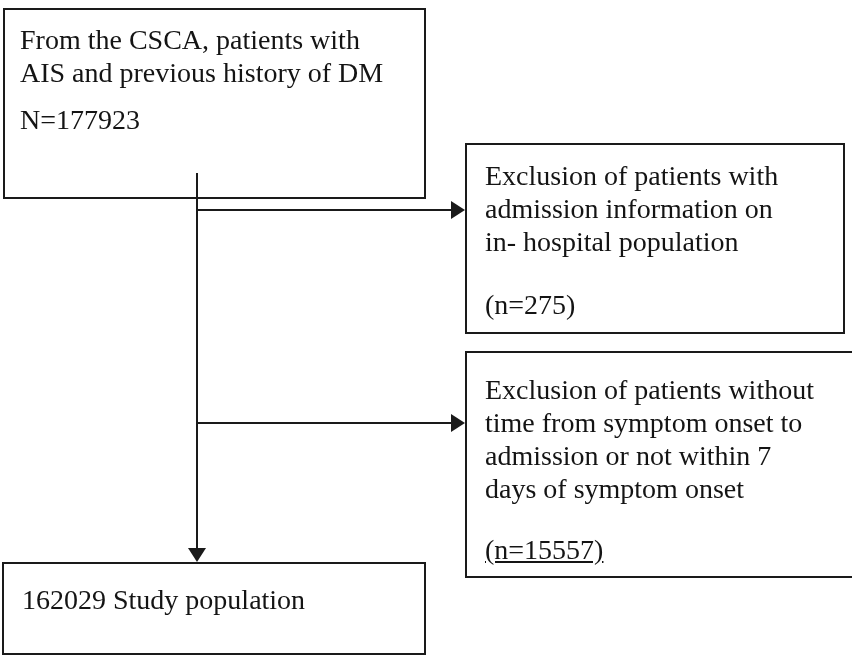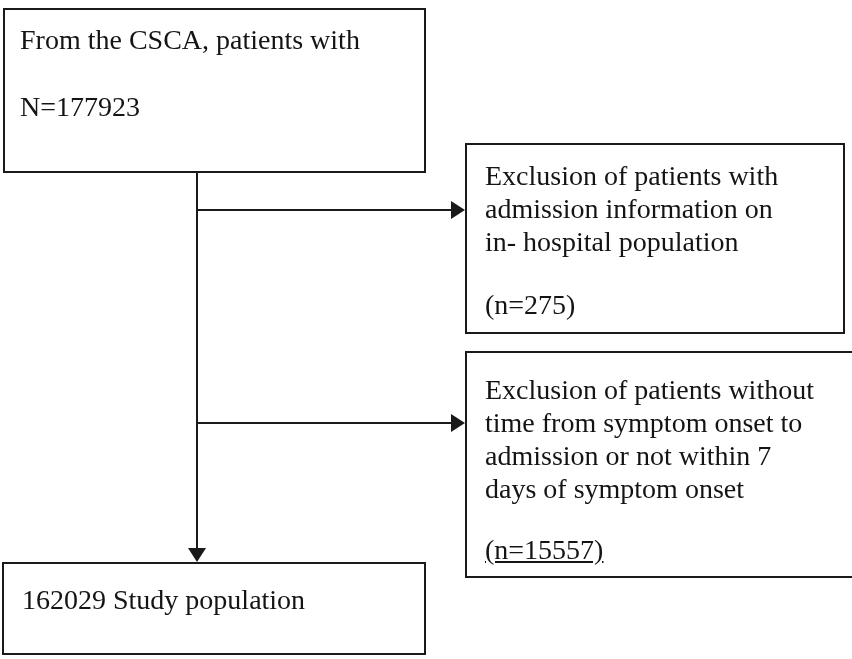--- a/index.html
+++ b/index.html
@@ -16,25 +16,25 @@
     color: #141414;
   }
   .box {
     position: absolute;
     border: 2px solid #1a1a1a;
     background: #ffffff;
     font-size: 28px;
     line-height: 33px;
     color: #141414;
   }
-  .box-source      { left: 3px;   top: 8px;   width: 423px; height: 165px; padding: 13px 15px 0 15px; }
+  .box-source      { left: 3px;   top: 8px;   width: 423px; height: 191px; padding: 13px 15px 0 15px; }
   .box-exclusion1  { left: 465px; top: 143px; width: 380px; height: 191px; padding: 14px 18px 0 18px; }
   .box-exclusion2  { left: 465px; top: 351px; width: 408px; height: 227px; padding: 20px 18px 0 18px; }
   .box-population  { left: 2px;   top: 562px; width: 424px; height: 93px;  padding: 19px 18px 0 18px; }
-  .count-source     { margin-top: 34px; }
+  .count-source     { margin-top: 14px; }
   .count-exclusion1 { margin-top: 30px; }
   .count-exclusion2 { margin-top: 28px; text-decoration: underline; }
   .line {
     position: absolute;
     background: #1a1a1a;
   }
   .v-line  { left: 196px; top: 173px; width: 2px; height: 376px; }
   .h-line1 { left: 197px; top: 209px; width: 254px; height: 2px; }
   .h-line2 { left: 197px; top: 422px; width: 254px; height: 2px; }
   .arrowhead {
@@ -60,20 +60,21 @@
     border-left: 14px solid #1a1a1a;
   }
 </style>
 </head>
 <body>
 
 <div class="canvas">
 
   <div class="box box-source">
     <div>From the CSCA, patients with</div>
+    <div>AIS and previous history of DM</div>
     <div class="count-source">N=177923</div>
   </div>
 
   <div class="box box-exclusion1">
     <div>Exclusion of patients with</div>
     <div>admission information on</div>
     <div>in- hospital population</div>
     <div class="count-exclusion1">(n=275)</div>
   </div>
 

